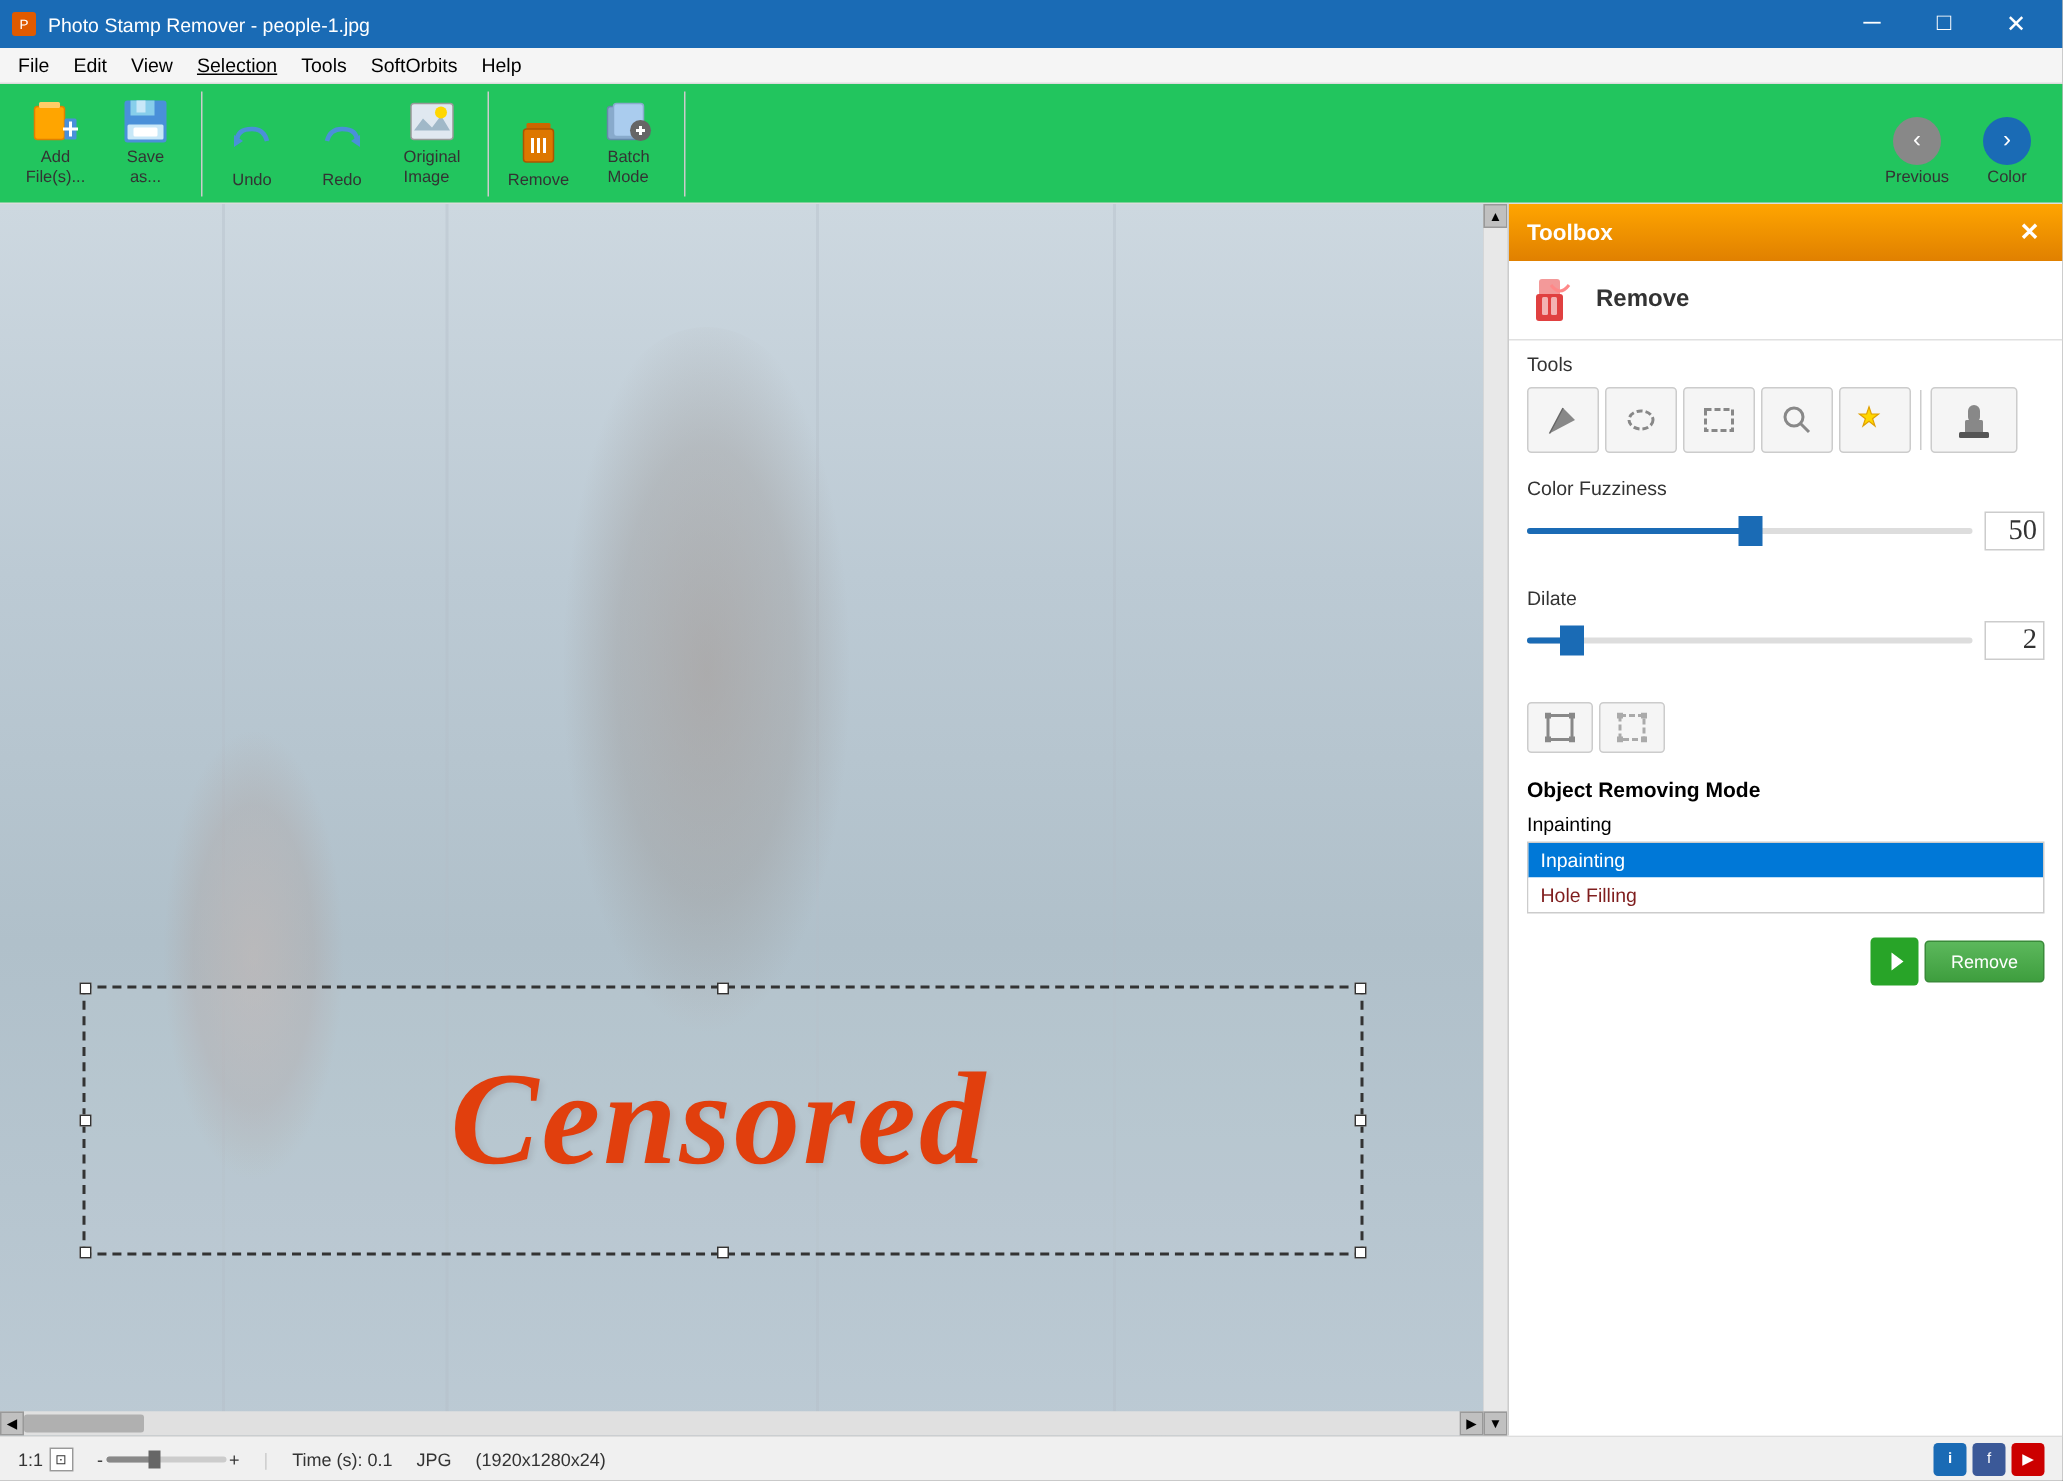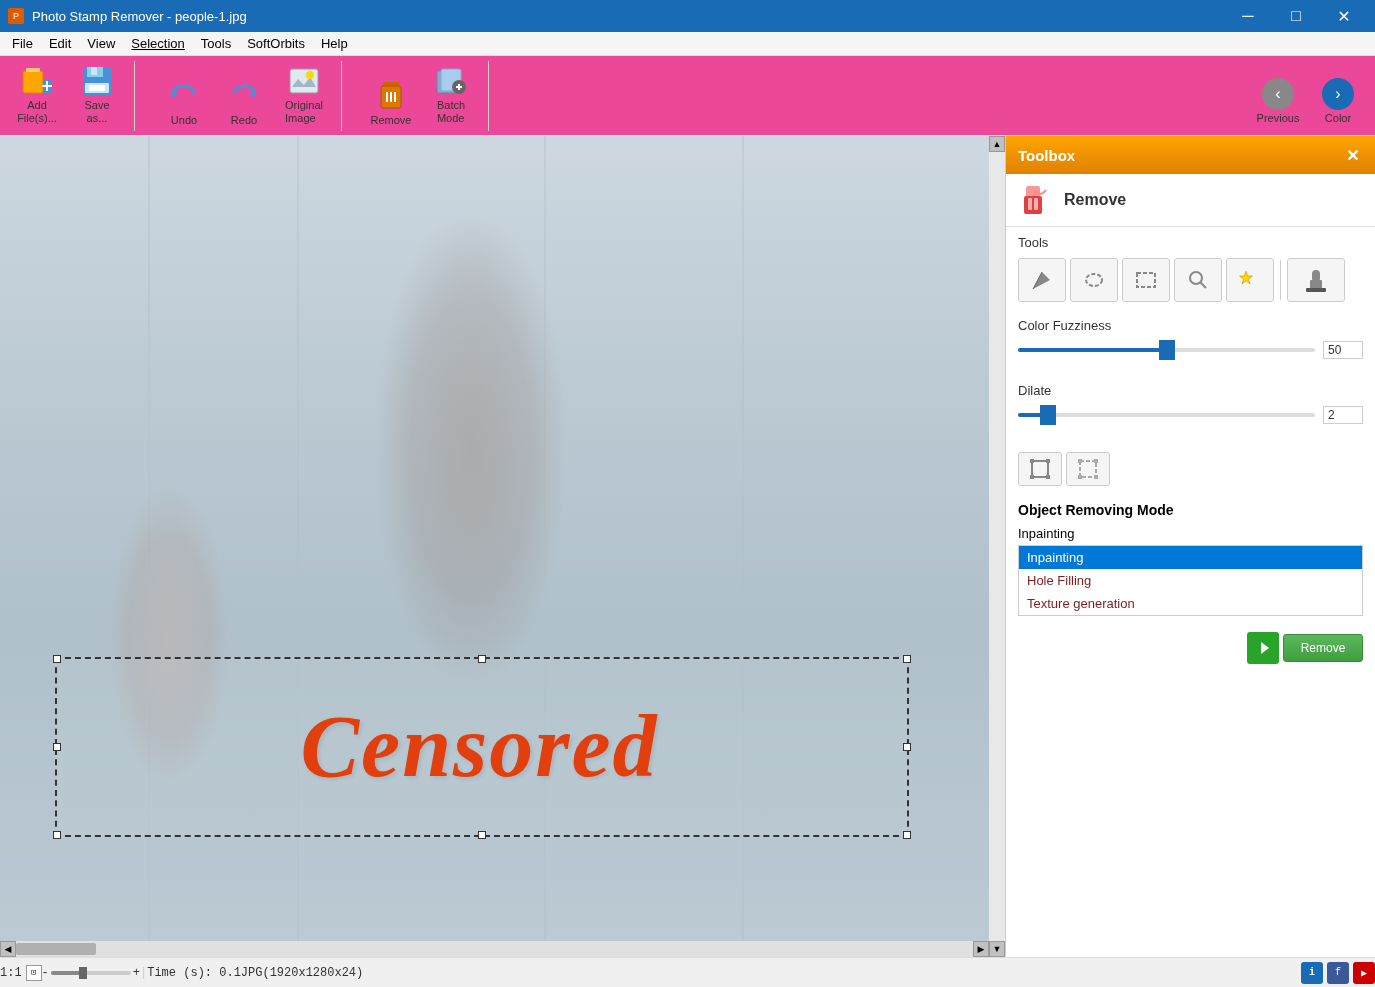--- a/index.html
+++ b/index.html
@@ -32,26 +32,26 @@
     .menu-item {
       padding: 2px 8px;
       cursor: pointer;
       font-size: 13px;
       color: #000;
     }
     .menu-item.underline { text-decoration: underline; }
 
     
     .toolbar {
-      background: #ec4899;
+      background: #22c55e;
       border-bottom: 1px solid #ddd;
       display: flex;
       align-items: center;
       padding: 4px 8px;
-      gap: 20px;
+      gap: 4px;
       height: 80px;
     }
     .toolbar-group {
       display: flex;
       flex-direction: row;
       align-items: flex-end;
       gap: 2px;
       padding-right: 8px;
       border-right: 1px solid #ccc;
       height: 70px;
@@ -306,25 +306,26 @@
       position: absolute;
       top: -8px;
       width: 16px;
       height: 20px;
       background: #1a6bb5;
       border: none;
       cursor: pointer;
     }
     .slider-value {
       min-width: 40px;
-      text-align: left;
-      font-size: 12px;
+      text-align: right;
+      font-size: 19px;
       border: 1px solid #ccc;
       padding: 1px 4px;
       color: #333;
+      font-family: Liberation Serif, serif;
     }
 
     
     .action-buttons-row {
       display: flex;
       gap: 4px;
       margin-top: 4px;
     }
     .action-btn {
       flex: 1;
@@ -375,24 +376,24 @@
       border: 1px solid #999;
     }
 
     
     .status-bar {
       height: 30px;
       background: #f0f0f0;
       border-top: 1px solid #ddd;
       display: flex;
       align-items: center;
-      padding: 0 0;
+      padding: 0 12px;
+      gap: 16px;
       font-size: 12px;
       color: #333;
-      font-family: Liberation Mono, monospace;
     }
     .status-zoom {
       display: flex;
       align-items: center;
       gap: 4px;
     }
     .zoom-indicator {
       width: 16px;
       height: 16px;
       border: 1px solid #999;
@@ -730,21 +731,20 @@
     </div>
 
     <div class="toolbox-section">
       <div style="font-size:14px;font-weight:bold;margin-bottom:8px;">Object Removing Mode</div>
       <div style="font-size:13px;margin-bottom:4px;">
         <span>Inpainting</span>
       </div>
       <div style="border:1px solid #ccc;background:white;">
         <div class="dropdown-item selected">Inpainting</div>
         <div class="dropdown-item">Hole Filling</div>
-        <div class="dropdown-item">Texture generation</div>
       </div>
     </div>
 
     <div class="toolbox-section">
       <div style="display:flex;gap:4px;justify-content:flex-end;align-items:center;">
         <div style="width:32px;height:32px;background:#28a428;border-radius:3px;display:flex;align-items:center;justify-content:center;">
           <svg width="16" height="16" viewBox="0 0 16 16">
               <polygon points="6,2 14,8 6,14" fill="white"></polygon>
             </svg>
         </div>

